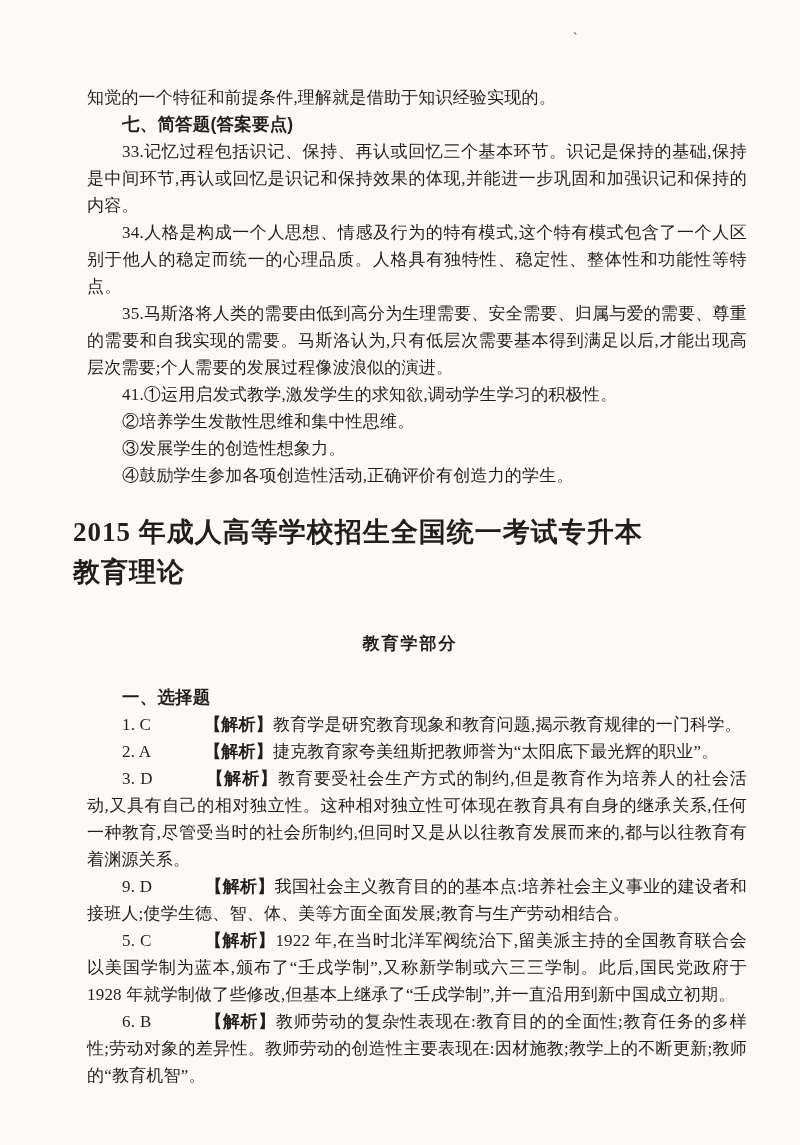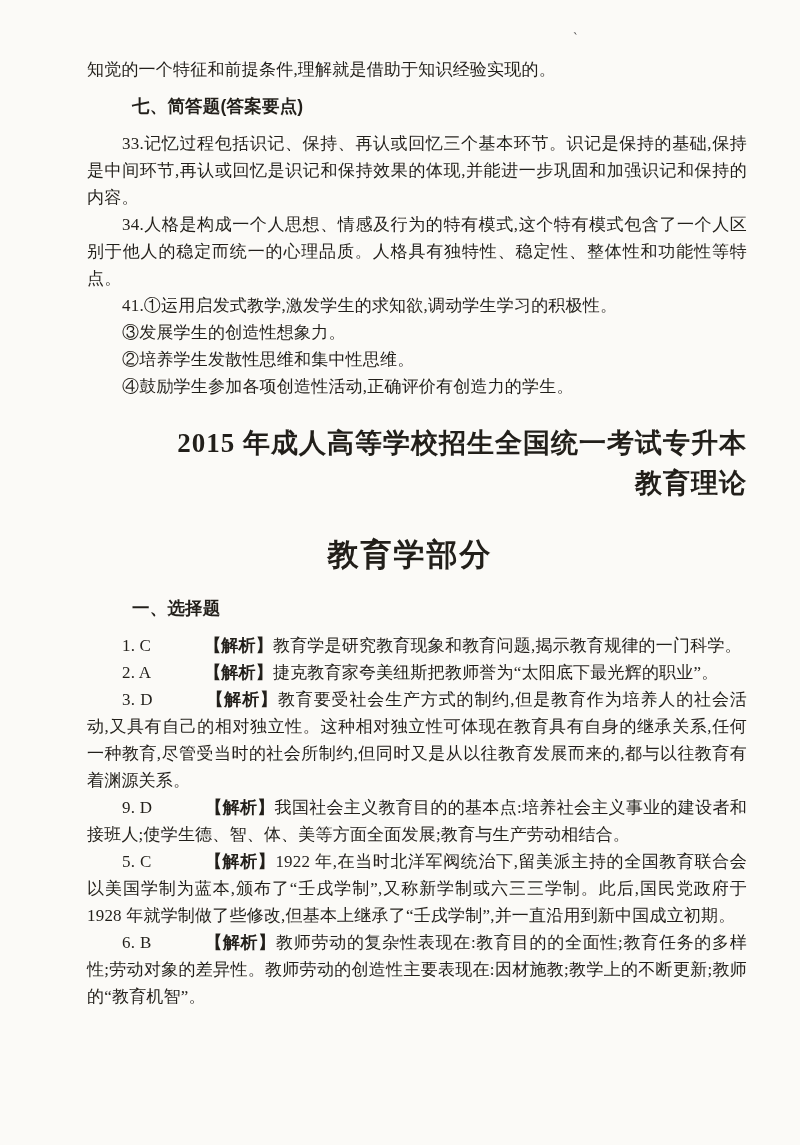--- a/index.html
+++ b/index.html
@@ -19,54 +19,54 @@
   }
   .scan-mark {
     position: absolute;
     left: 572px;
     top: 30px;
     font-size: 15px;
     color: #4a4a4a;
     transform: rotate(8deg);
   }
   .content {
-    padding: 56px 53px 0 87px;
+    padding: 84px 53px 0 87px;
     width: 800px;
   }
   .para {
     margin: 0;
     font-size: 17px;
     line-height: 27px;
     text-align: justify;
     letter-spacing: 0.2px;
   }
   .indent { text-indent: 35px; }
   .hei {
     font-family: "Liberation Sans", "DejaVu Sans", sans-serif;
     font-weight: bold;
   }
   .title-block { margin: 23px 0 0 -14px; }
   .title-line {
     margin: 0;
-    text-align: right;
+    text-align: left;
     font-size: 27px;
     line-height: 40px;
     font-weight: bold;
     letter-spacing: 1px;
   }
   .subject-heading {
     margin: 36px 0 24px -14px;
     text-align: center;
-    font-size: 31px;
+    font-size: 17px;
     line-height: 32px;
     font-weight: bold;
     letter-spacing: 2px;
   }
   .sec-heading {
-    margin: 10px;
+    margin: 0;
     font-size: 17.5px;
     line-height: 27px;
   }
   .ans-num { margin-right: 25px; }
   .ans-tag { font-weight: bold; margin-left: 28px; }
 </style>
 </head>
 <body>
 
 <div class="page">
@@ -77,27 +77,28 @@
 
     <p class="para">知觉的一个特征和前提条件,理解就是借助于知识经验实现的。</p>
 
 
     <p class="para indent hei sec-heading">七、简答题(答案要点)</p>
 
     <p class="para indent">33.记忆过程包括识记、保持、再认或回忆三个基本环节。识记是保持的基础,保持是中间环节,再认或回忆是识记和保持效果的体现,并能进一步巩固和加强识记和保持的内容。</p>
 
     <p class="para indent">34.人格是构成一个人思想、情感及行为的特有模式,这个特有模式包含了一个人区别于他人的稳定而统一的心理品质。人格具有独特性、稳定性、整体性和功能性等特点。</p>
 
+    <p class="para indent">35.马斯洛将人类的需要由低到高分为生理需要、安全需要、归属与爱的需要、尊重的需要和自我实现的需要。马斯洛认为,只有低层次需要基本得到满足以后,才能出现高层次需要;个人需要的发展过程像波浪似的演进。</p>
 
 
     <p class="para indent">41.①运用启发式教学,激发学生的求知欲,调动学生学习的积极性。</p>
 
+    <p class="para indent">②培养学生发散性思维和集中性思维。</p>
+
     <p class="para indent">③发展学生的创造性想象力。</p>
-
-    <p class="para indent">②培养学生发散性思维和集中性思维。</p>
 
     <p class="para indent">④鼓励学生参加各项创造性活动,正确评价有创造力的学生。</p>
 
     <div class="title-block">
       <h1 class="title-line">2015 年成人高等学校招生全国统一考试专升本</h1>
       <h1 class="title-line">教育理论</h1>
     </div>
 
     <h2 class="subject-heading">教育学部分</h2>
 

